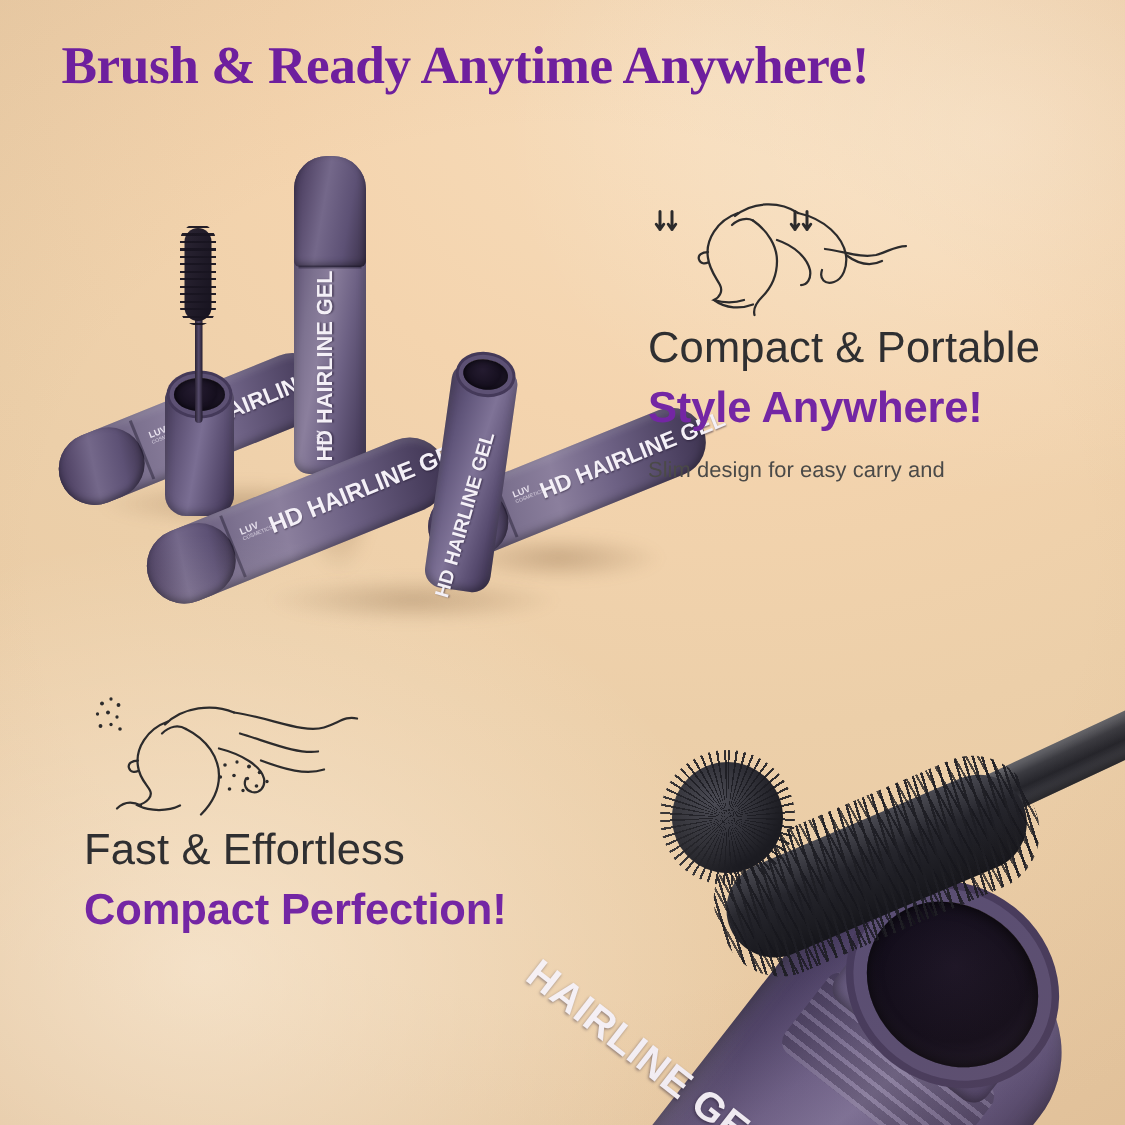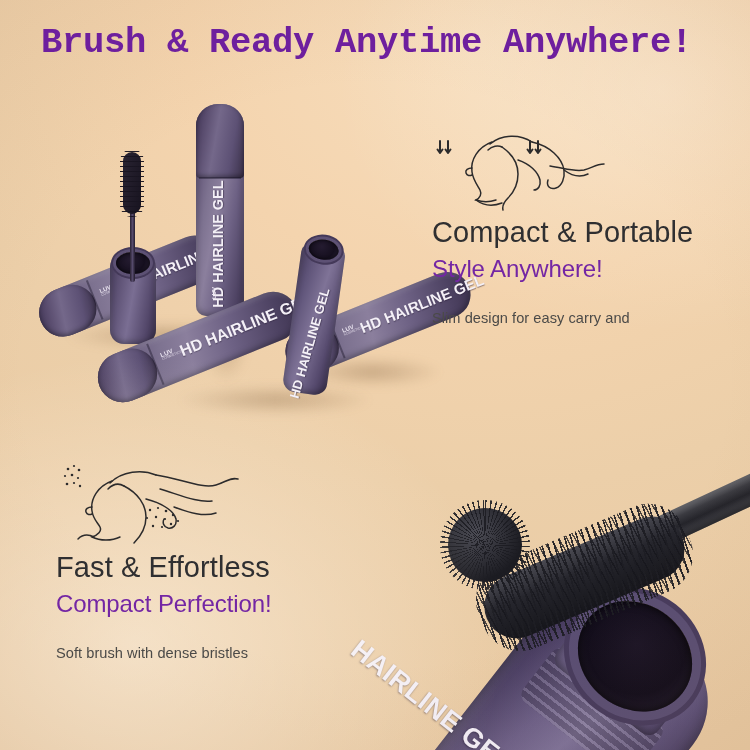--- a/index.html
+++ b/index.html
@@ -22,36 +22,36 @@
       radial-gradient(60% 45% at 88% 12%, rgba(255,250,240,.30) 0%, rgba(255,250,240,0) 72%),
       radial-gradient(85% 70% at 50% 50%, rgba(0,0,0,0) 55%, rgba(150,105,65,.10) 100%);
     pointer-events:none;
   }
 
   
   .headline{
     position:absolute;left:41px;top:22px;width:690px;
     font-size:35.5px;font-weight:bold;letter-spacing:-.3px;
     color:#6e1f9e;white-space:nowrap;
-    font-family:Liberation Mono, monospace;
+    font-family:Liberation Serif, serif;
   }
 
   
   .feature{position:absolute;}
   .feature .ficon{position:relative;height:96px;}
   .f-title{
     font-size:29px;color:#2f2f31;letter-spacing:.1px;white-space:nowrap;
     line-height:1.12;font-weight:400;
   }
   .f-sub{
-    font-size:24px;font-weight:normal;color:#7426a4;letter-spacing:-.1px;
+    font-size:29px;font-weight:bold;color:#7426a4;letter-spacing:-.1px;
     white-space:nowrap;line-height:1.2;margin-top:7px;
   }
   .f-body{
-    font-size:14.6px;color:#4b4a48;line-height:1.52;margin-top:23px;
+    font-size:14.6px;color:#4b4a48;line-height:1.52;margin-top:13px;
     letter-spacing:.05px;
   }
   #feature-compact{left:432px;top:120px;width:300px;}
   #feature-fast{left:56px;top:455px;width:330px;}
 
   
   .tube{position:absolute;transform-origin:50% 50%;}
   .tube .body{
     position:absolute;left:0;top:0;width:100%;height:100%;
     border-radius:999px;
@@ -341,17 +341,16 @@
         <circle cx="29" cy="10" r="1.2"></circle>
           <circle cx="9" cy="21" r="1.2"></circle>
           <circle cx="18" cy="22" r="1.1"></circle>
         <circle cx="27" cy="19" r="1.2"></circle>
           <circle cx="34" cy="16" r="1.1"></circle>
       </svg>
     </div>
     <div class="f-title">Fast &amp; Effortless</div>
     <div class="f-sub">Compact Perfection!</div>
     <div class="f-body">
-      <div>Soft brush with dense bristles</div>
     </div>
   </div>
 
 </div>
 
 </body></html>

